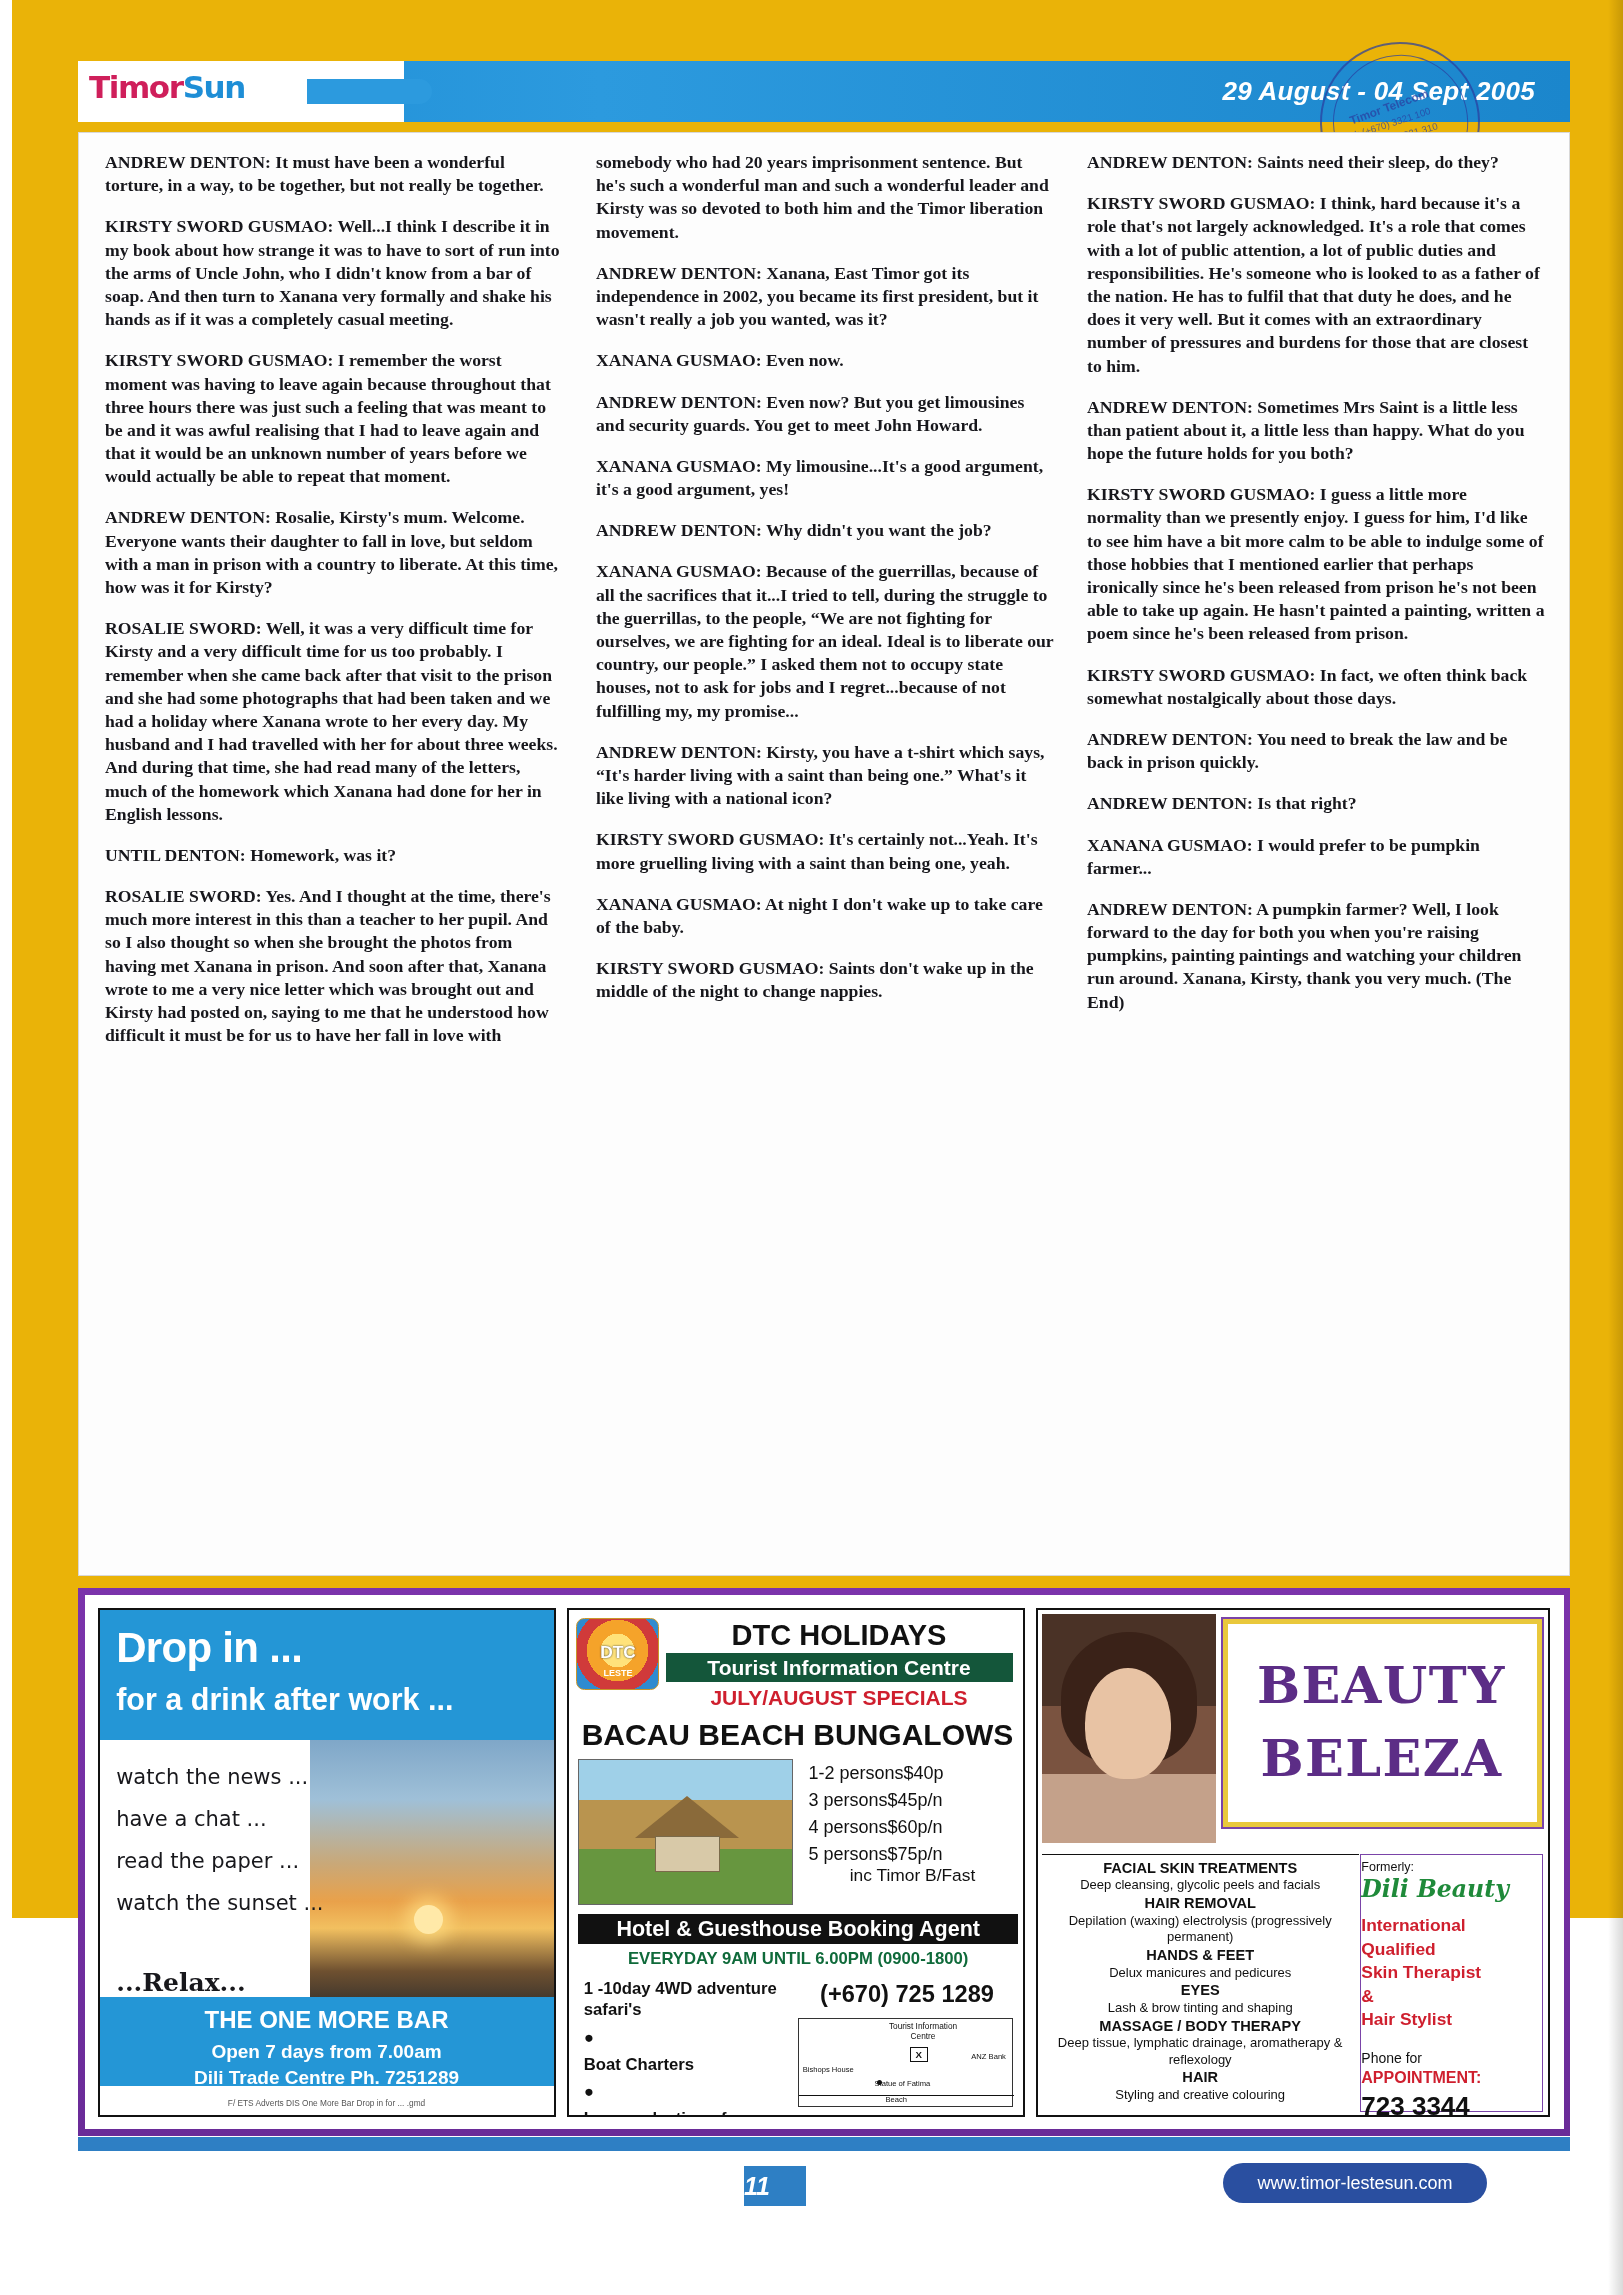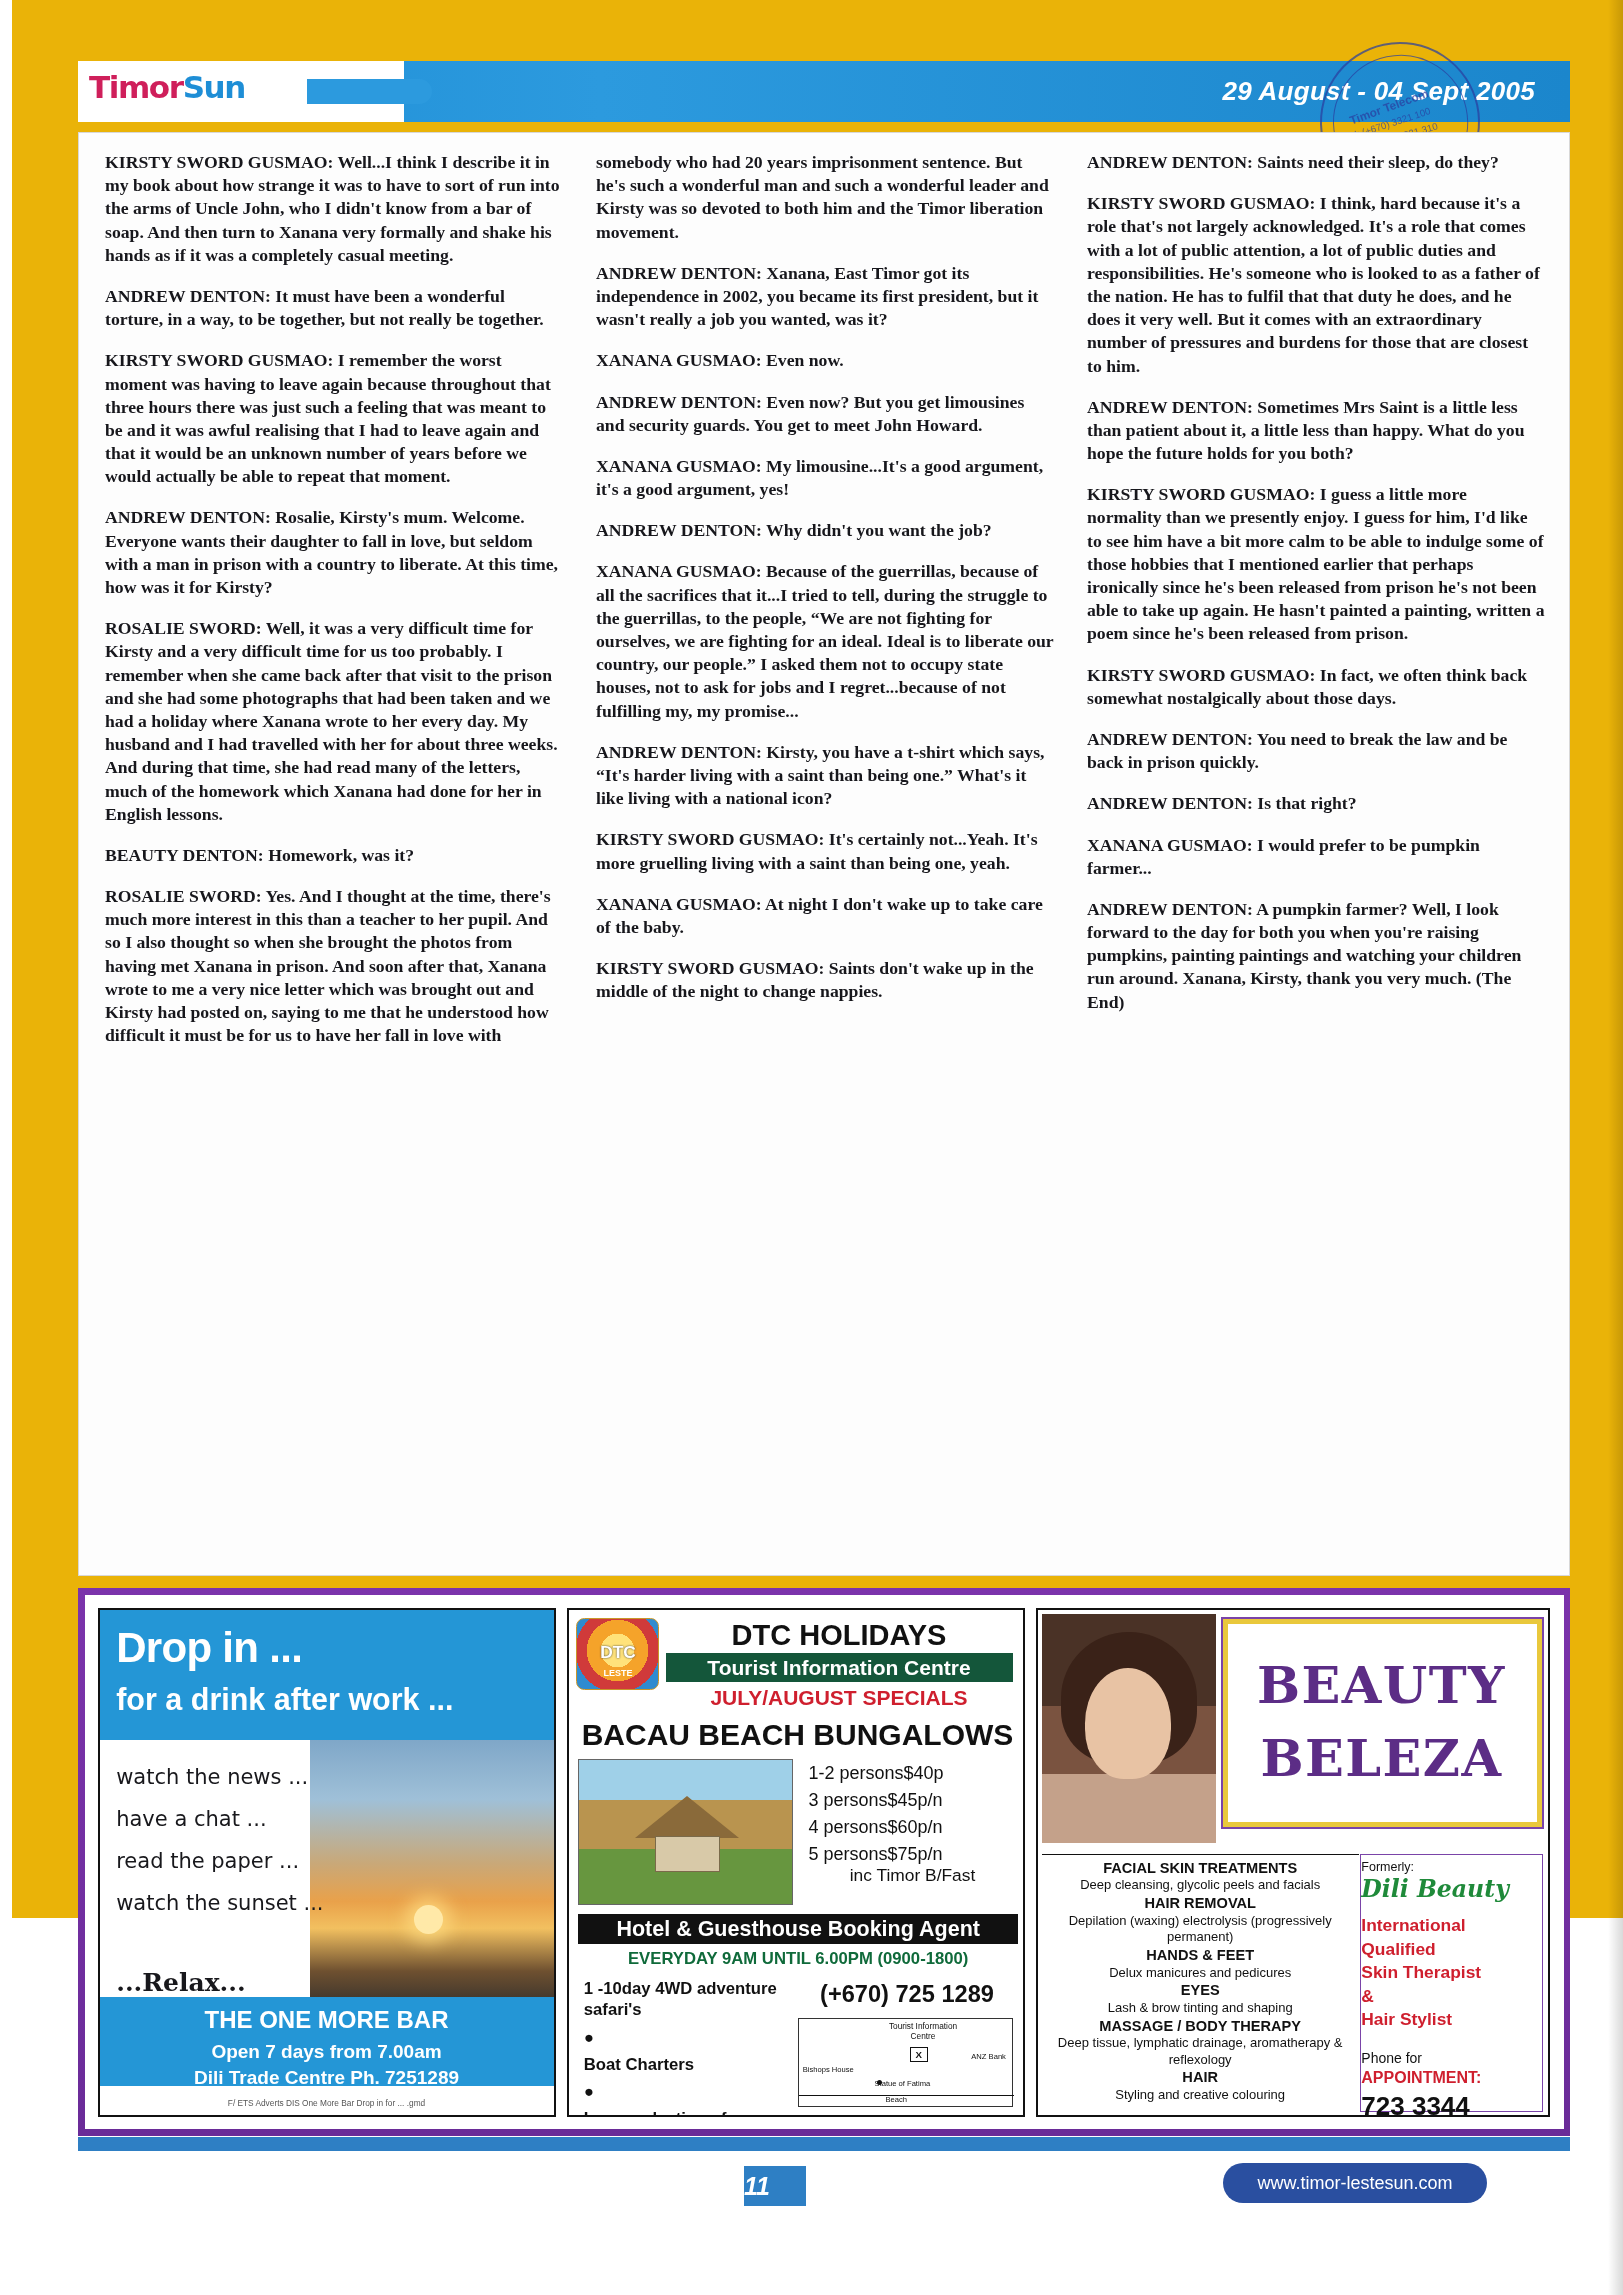--- a/index.html
+++ b/index.html
@@ -465,26 +465,26 @@
     <div class="stamp-inner"></div>
     <div class="stamp-t1">Timor Telecom</div>
     <div class="stamp-t2">Tel: (+670) 3321 100</div>
     <div class="stamp-t3">Fax: (+670) 3321 310</div>
     <div class="stamp-t4">Rua Presidente Nicolau Lobato, Dili, Timor Leste</div>
   </div>
 
   <div class="article">
     <div class="cols">
       <div class="col">
+        <p class="bold">ANDREW DENTON: It must have been a wonderful torture, in a way, to be together, but not really be together.</p>
         <p class="bold">KIRSTY SWORD GUSMAO: Well...I think I describe it in my book about how strange it was to have to sort of run into the arms of Uncle John, who I didn't know from a bar of soap. And then turn to Xanana very formally and shake his hands as if it was a completely casual meeting.</p>
-        <p class="bold">ANDREW DENTON: It must have been a wonderful torture, in a way, to be together, but not really be together.</p>
         <p class="bold">KIRSTY SWORD GUSMAO: I remember the worst moment was having to leave again because throughout that three hours there was just such a feeling that was meant to be and it was awful realising that I had to leave again and that it would be an unknown number of years before we would actually be able to repeat that moment.</p>
         <p class="bold">ANDREW DENTON: Rosalie, Kirsty's mum. Welcome. Everyone wants their daughter to fall in love, but seldom with a man in prison with a country to liberate. At this time, how was it for Kirsty?</p>
         <p class="bold">ROSALIE SWORD: Well, it was a very difficult time for Kirsty and a very difficult time for us too probably. I remember when she came back after that visit to the prison and she had some photographs that had been taken and we had a holiday where Xanana wrote to her every day. My husband and I had travelled with her for about three weeks. And during that time, she had read many of the letters, much of the homework which Xanana had done for her in English lessons.</p>
-        <p class="bold">BEAUTY DENTON: Homework, was it?</p>
+        <p class="bold">UNTIL DENTON: Homework, was it?</p>
         <p class="bold">ROSALIE SWORD: Yes. And I thought at the time, there's much more interest in this than a teacher to her pupil. And so I also thought so when she brought the photos from having met Xanana in prison. And soon after that, Xanana wrote to me a very nice letter which was brought out and Kirsty had posted on, saying to me that he understood how difficult it must be for us to have her fall in love with</p>
       </div>
       <div class="col">
         <p class="bold">somebody who had 20 years imprisonment sentence. But he's such a wonderful man and such a wonderful leader and Kirsty was so devoted to both him and the Timor liberation movement.</p>
         <p class="bold">ANDREW DENTON: Xanana, East Timor got its independence in 2002, you became its first president, but it wasn't really a job you wanted, was it?</p>
         <p class="bold">XANANA GUSMAO: Even now.</p>
         <p class="bold">ANDREW DENTON: Even now? But you get limousines and security guards. You get to meet John Howard.</p>
         <p class="bold">XANANA GUSMAO: My limousine...It's a good argument, it's a good argument, yes!</p>
         <p class="bold">ANDREW DENTON: Why didn't you want the job?</p>
         <p class="bold">XANANA GUSMAO: Because of the guerrillas, because of all the sacrifices that it...I tried to tell, during the struggle to the guerrillas, to the people, “We are not fighting for ourselves, we are fighting for an ideal. Ideal is to liberate our country, our people.” I asked them not to occupy state houses, not to ask for jobs and I regret...because of not fulfilling my, my promise...</p>

